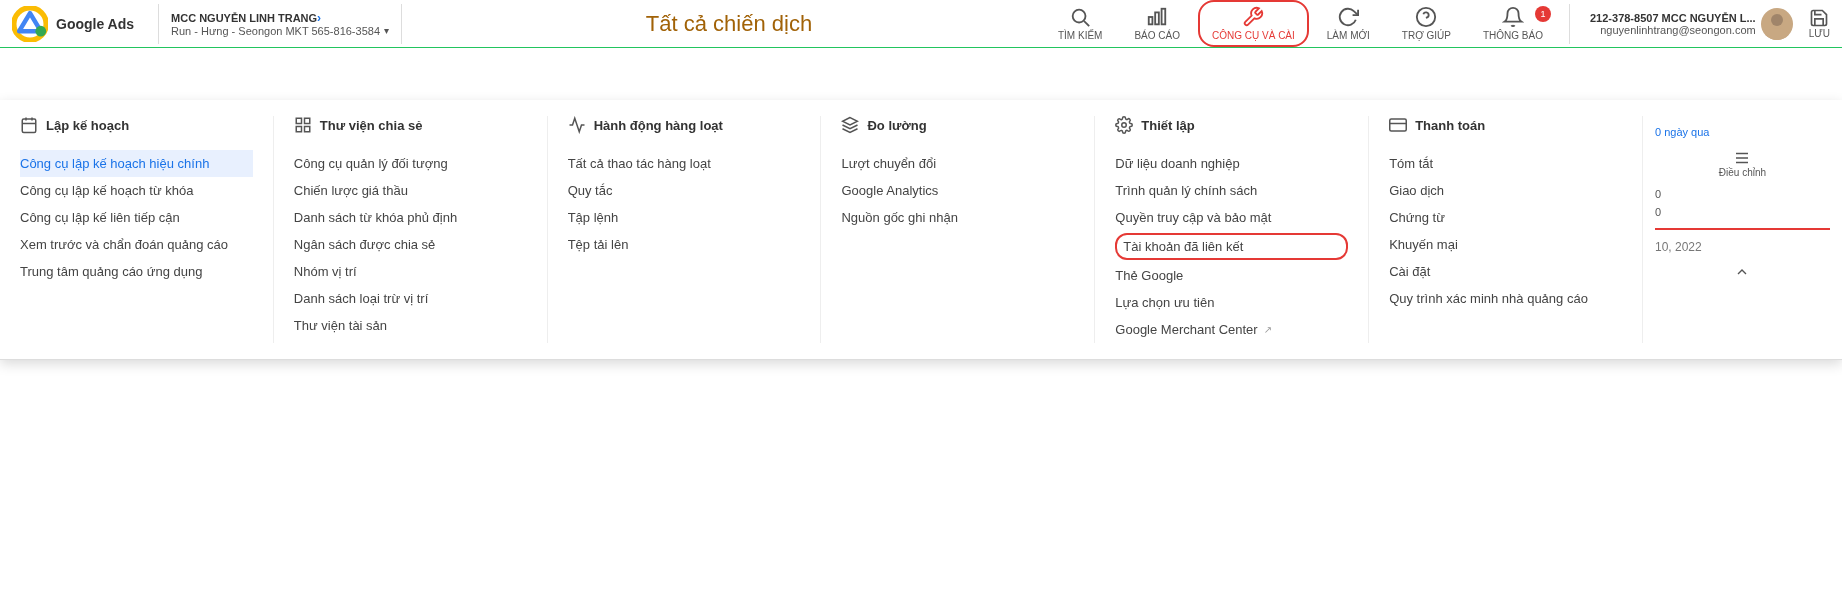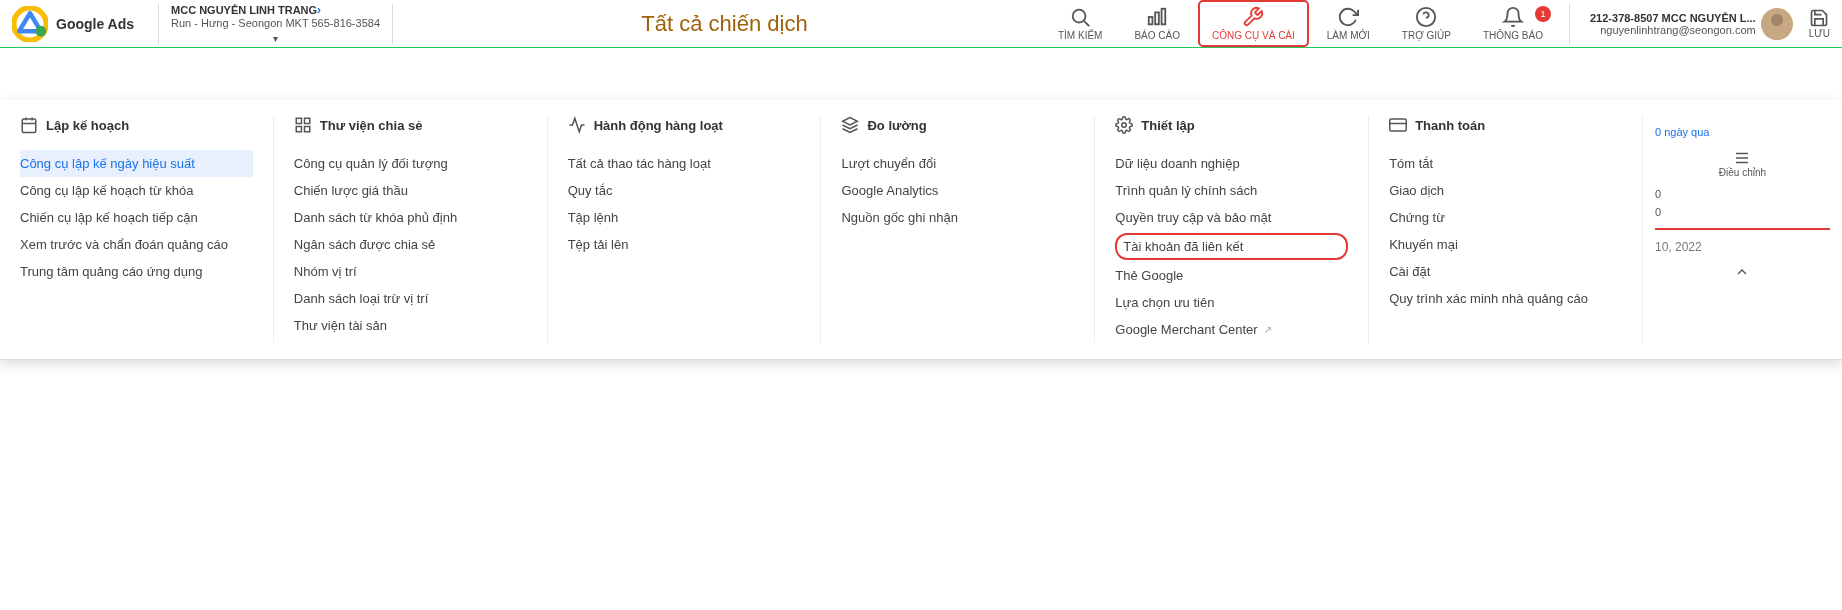--- a/index.html
+++ b/index.html
@@ -53,21 +53,20 @@
       color: #333;
       display: flex;
       align-items: center;
     }
 
     .account-info .sub-account {
       color: #555;
       display: flex;
       align-items: center;
       gap: 4px;
-      flex-direction: column;
     }
 
     .page-title {
       font-size: 22px;
       font-weight: 400;
       color: #a16207;
       margin: 0 20px;
       flex: 1;
       text-align: center;
     }
@@ -85,21 +84,21 @@
       padding: 4px 12px;
       cursor: pointer;
       border-radius: 4px;
       font-size: 10px;
       color: #555;
       border: 2px solid transparent;
     }
 
     .nav-icon-item.active {
       border: 2px solid #e53935;
-      border-radius: 5px;
+      border-radius: 16px;
       color: #e53935;
     }
 
     .nav-icon-item svg {
       width: 22px;
       height: 22px;
       margin-bottom: 2px;
     }
 
     .user-area {
@@ -354,23 +353,23 @@
     <div class="dropdown-column">
       <div class="column-header">
         <svg width="18" height="18" viewBox="0 0 24 24" fill="none" stroke="#555" stroke-width="2">
             <rect x="3" y="4" width="18" height="18" rx="2" ry="2"></rect>
             <line x1="16" y1="2" x2="16" y2="6"></line>
             <line x1="8" y1="2" x2="8" y2="6"></line>
             <line x1="3" y1="10" x2="21" y2="10"></line>
           </svg>
         <span>Lập kế hoạch</span>
       </div>
-      <div class="menu-item active-item">Công cụ lập kế ngày hiệu suất</div>
+      <div class="menu-item active-item">Công cụ lập kế hoạch hiệu chính</div>
       <div class="menu-item">Công cụ lập kế hoạch từ khóa</div>
-      <div class="menu-item">Chiến cụ lập kế hoạch tiếp cận</div>
+      <div class="menu-item">Công cụ lập kế liên tiếp cận</div>
       <div class="menu-item">Xem trước và chẩn đoán quảng cáo</div>
       <div class="menu-item">Trung tâm quảng cáo ứng dụng</div>
     </div>
 
     <div class="dropdown-column">
       <div class="column-header">
         <svg width="18" height="18" viewBox="0 0 24 24" fill="none" stroke="#555" stroke-width="2">
             <rect x="3" y="3" width="7" height="7"></rect>
             <rect x="14" y="3" width="7" height="7"></rect>
             <rect x="14" y="14" width="7" height="7"></rect>

